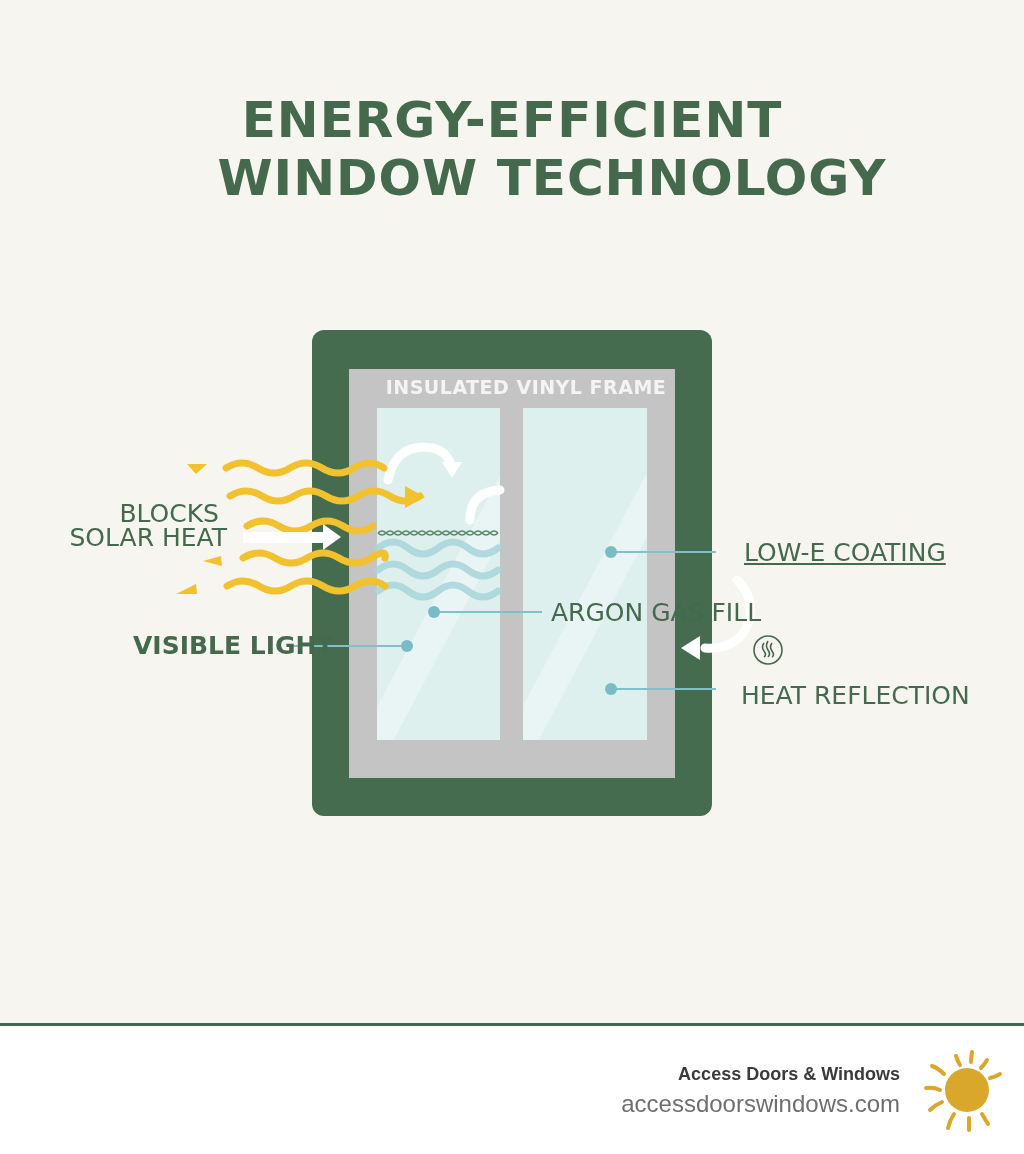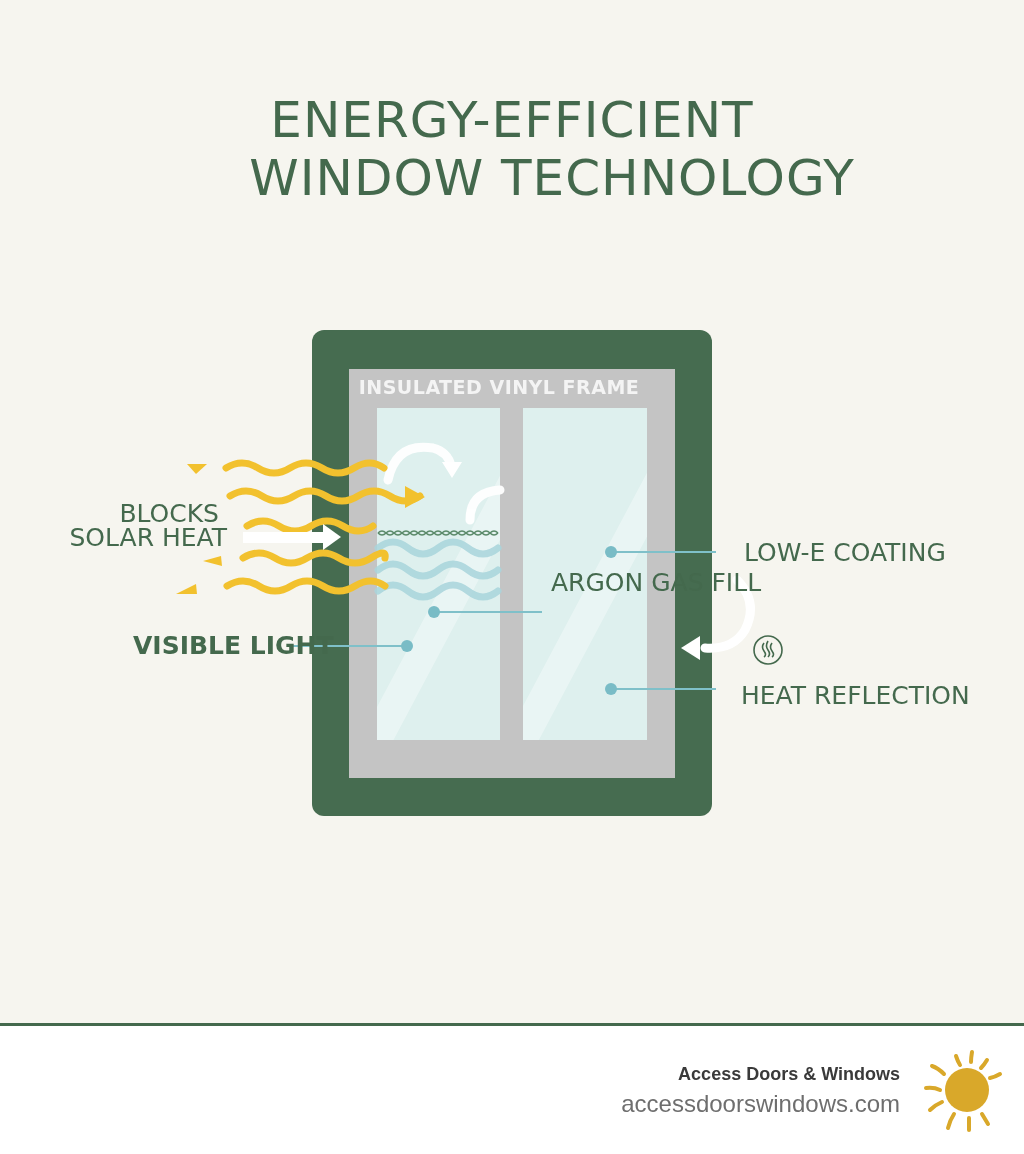--- a/index.html
+++ b/index.html
@@ -1,22 +1,22 @@
 <!DOCTYPE html>
 <html><head>
 <meta charset="utf-8">
 <style>
   html, body { margin:0; padding:0; }
   body { width:1024px; height:1154px; position:relative; overflow:hidden; background:#f6f5ef; font-family:"DejaVu Sans", sans-serif; }
-  .title { position:absolute; left:0; width:1024px; text-align:center; color:#44694d; font-weight:normal; font-size:50px; letter-spacing:1px; line-height:60px; }
+  .title { position:absolute; left:0; width:1024px; text-align:center; color:#44694d; font-weight:bold; font-size:50px; letter-spacing:1px; line-height:60px; }
   .t1 { top:90px; }
   .t2 { top:148px;margin-left:40px; }
   .frame-outer { position:absolute; left:312px; top:330px; width:400px; height:486px; background:#466c50; border-radius:12px; }
   .frame-inner { position:absolute; left:349px; top:369px; width:326px; height:409px; background:#c4c4c4; }
-  .frame-label { position:absolute; left:349px; top:376px; width:300px; text-align:center; color:#f4f4f4; font-size:19px; font-weight:bold; letter-spacing:0.5px; }
+  .frame-label { position:absolute; left:349px; top:376px; width:300px; text-align:center; color:#f4f4f4; font-size:19px; font-weight:bold; letter-spacing:0.5px;padding-left:27px; }
   .pane { position:absolute; top:408px; height:332px; background:#def0ee; overflow:hidden; }
   .pane-l { left:377px; width:123px; }
   .pane-r { left:523px; width:124px; }
   .gloss { position:absolute; width:30px; height:500px; background:rgba(255,255,255,0.35); transform:rotate(28deg); }
   .label { position:absolute; color:#44694d; font-size:25px; line-height:24px; }
   .leader { position:absolute; height:2px; background:#7fc0c9; }
   .dot { position:absolute; width:12px; height:12px; border-radius:50%; background:#79bcc6; }
   svg.overlay { position:absolute; left:0; top:0; }
   .footer-line { position:absolute; left:0; top:1023px; width:1024px; height:3px; background:#44694d; }
   .footer { position:absolute; left:0; top:1026px; width:1024px; height:128px; background:#ffffff; }
@@ -97,22 +97,22 @@
 <div class="dot" style="left:428px; top:606px;"></div>
 
 <div class="leader" style="left:289px; top:645px; width:118px;"></div>
 <div class="dot" style="left:401px; top:640px;"></div>
 
 <div class="leader" style="left:612px; top:688px; width:104px;"></div>
 <div class="dot" style="left:605px; top:683px;"></div>
 
 <div class="label" style="right:805px; top:502px; text-align:right;">BLOCKS</div>
 <div class="label" style="right:797px; top:526px; text-align:center;">SOLAR HEAT</div>
-<div class="label" style="left:744px; top:541px;">LOW-E COATING</div>
-<div class="label" style="left:551px; top:571px;">ARGON GAS FILL</div>
+<div class="label" style="left:744px; top:541px;text-decoration:underline;">LOW-E COATING</div>
+<div class="label" style="left:551px; top:601px;">ARGON GAS FILL</div>
 <div class="label" style="left:133px; top:634px;font-weight:bold;">VISIBLE LIGHT</div>
 <div class="label" style="left:741px; top:684px;">HEAT REFLECTION</div>
 
 <div class="footer-line"></div>
 <div class="footer"></div>
 <div class="brand-name">Access Doors &amp; Windows</div>
 <div class="brand-url">accessdoorswindows.com</div>
 <svg style="position:absolute; left:920px; top:1048px;" width="90" height="90">
   <circle cx="47" cy="42" r="22" fill="#d9a82a"></circle>
   <g stroke="#d9a82a" stroke-width="4" stroke-linecap="round" fill="none">

